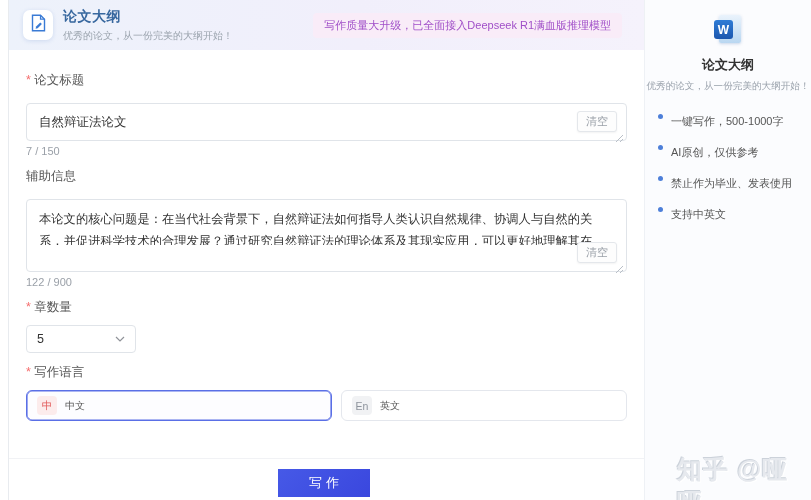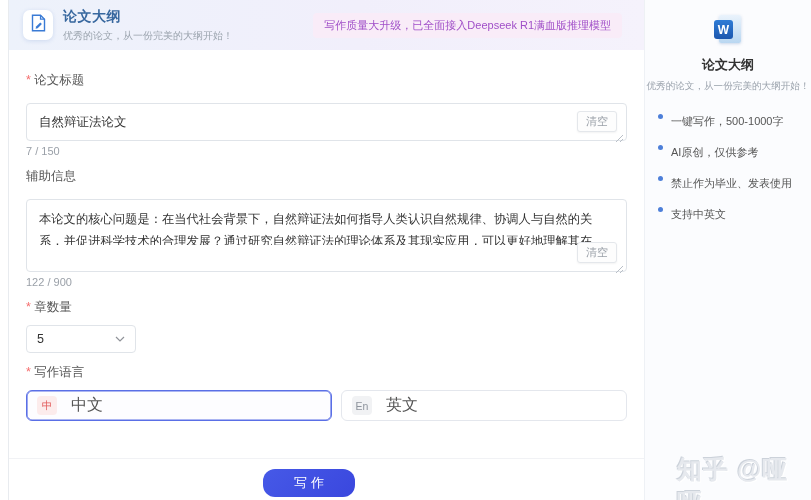--- a/index.html
+++ b/index.html
@@ -51,26 +51,26 @@
   .lang-card { display:flex; align-items:center; height:31px; padding:0 10px;
     border:1px solid #e4e7ed; border-radius:6px; background:#fff; cursor:pointer; }
   .lang-card.zh { width:306px; }
   .lang-card.en { flex:1; }
   .lang-card.selected { border:1px solid #5a6fe6; box-shadow:inset 0 0 0 .6px #5a6fe6;
     background:#fdfdff; }
   .lang-badge { width:20px; height:19px; border-radius:4px; display:flex;
     align-items:center; justify-content:center; font-size:10.5px; flex:none; }
   .lang-badge.zh { background:#fcecec; color:#e15b5b; }
   .lang-badge.en { background:#f1f2f4; color:#8d939c; }
-  .lang-label { margin-left:14px; font-size:16px; color:#555; }
+  .lang-label { margin-left:8px; font-size:10px; color:#555; }
 
   .footer-divider { position:absolute; left:0; top:458px; width:636px;
     border-top:1px solid #f1f2f5; }
-  .submit-btn { position:absolute; left:254px; top:469px; width:92px; height:28px;
-    border:none; border-radius:12px; background:linear-gradient(135deg,#4659e7,#3a47de);
+  .submit-btn { position:absolute; left:269px; top:469px; width:92px; height:28px;
+    border:none; border-radius:0; background:linear-gradient(135deg,#4659e7,#3a47de);
     color:#fff; font-size:13px; letter-spacing:4px; text-indent:4px; cursor:pointer;
     display:flex; align-items:center; justify-content:center;
     font-family:Liberation Serif, serif; }
 
   
   .sidebar { position:absolute; left:644px; top:0; width:167px; height:500px;
     background:#fbfcfe; border-left:1px solid #eef1f5; }
   .word-icon { margin:15px auto 0; width:32px; height:30px; position:relative; }
   .word-sheet { position:absolute; right:3px; top:0; width:22px; height:28px;
     background:linear-gradient(180deg,#eaf3fc,#b9d7f1); border-radius:2px;

